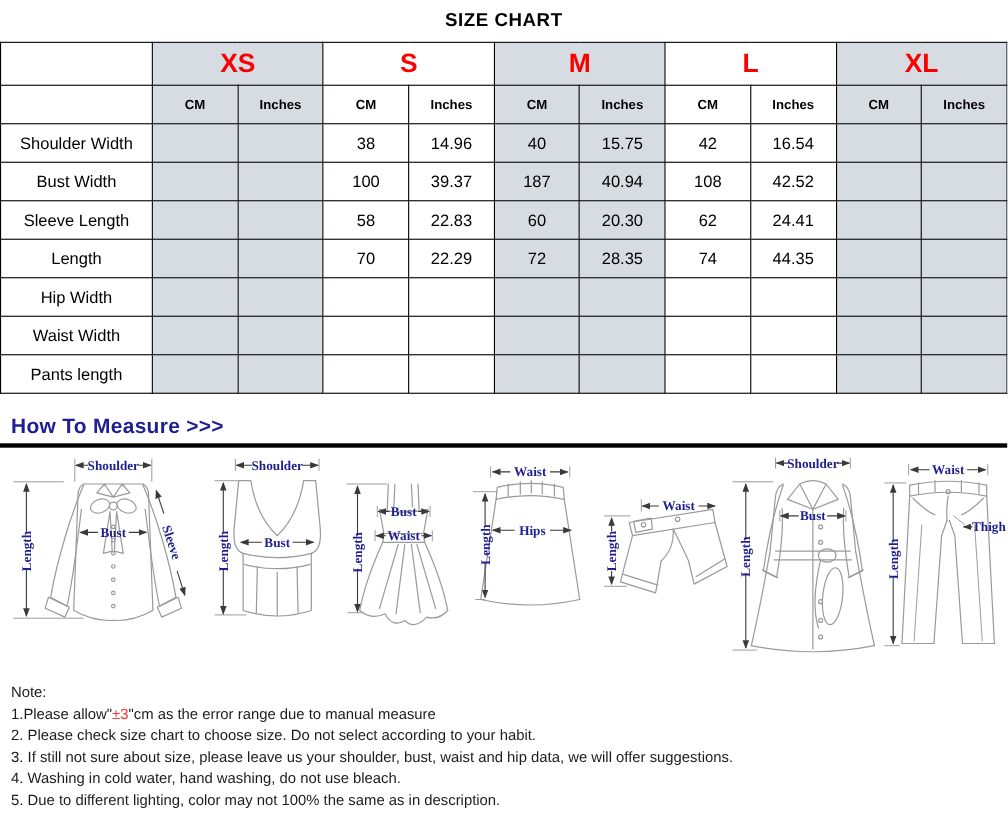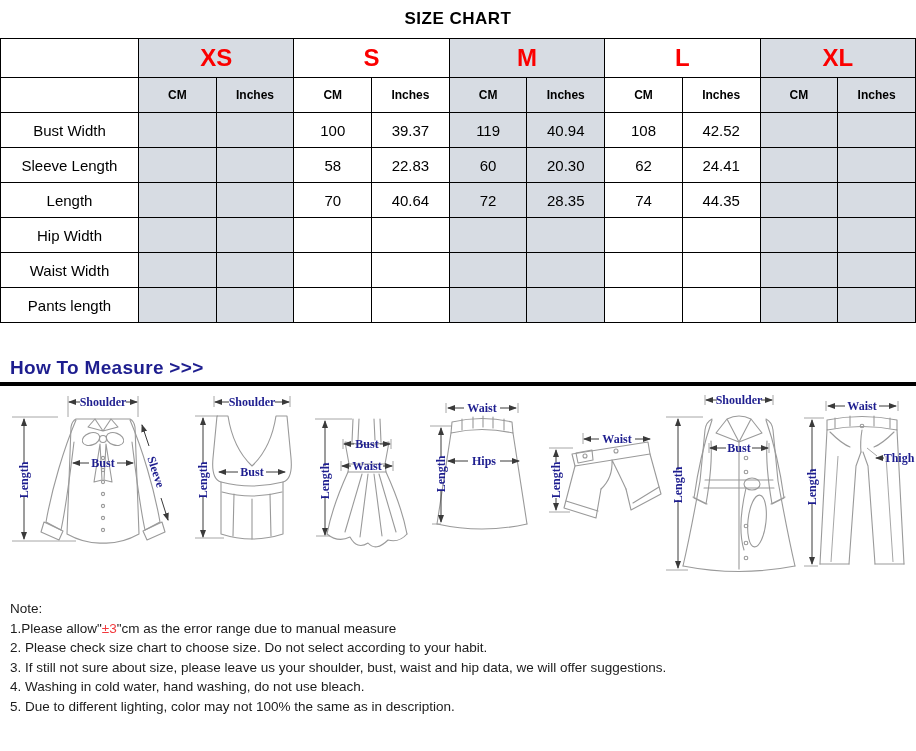--- a/index.html
+++ b/index.html
@@ -8,21 +8,21 @@
   .title{height:38px;box-sizing:border-box;padding-top:9px;text-align:center;
          font-size:17px;font-weight:bold;letter-spacing:.5px;}
   table.size{border-collapse:collapse;table-layout:fixed;width:916px;}
   table.size td{border:1px solid #000;text-align:center;vertical-align:middle;
                 overflow:hidden;padding:0;}
   td.g{background:#d7dce3;}
   tr.size-row td{height:38px;font-size:24px;font-weight:bold;color:#fb0000;}
   tr.unit-row td{height:34px;font-size:12px;font-weight:bold;}
   tr.data-row td{height:34px;font-size:15px;}
   td.rowlabel{font-size:13.5px;font-weight:normal;background:#fff;}
-  .measure-head{margin-top:34px;padding:0 0 3px 10px;font-size:19px;font-weight:bold;
+  .measure-head{margin-top:20px;padding:0 0 3px 10px;font-size:19px;font-weight:bold;
                 color:#1e1e8f;letter-spacing:.3px;}
   .divider{height:4px;background:#000;}
   .diagrams{display:block;}
   .notes{padding:8px 28px 0 10px;font-size:13.5px;line-height:19.5px;color:#1c1c1c;}
   .notes .red{color:#f2393d;}
   
   .st{stroke:#9a9a9a;fill:none;stroke-width:1.1;stroke-linejoin:round;stroke-linecap:round;}
   .ml{stroke:#3a3a3a;fill:none;stroke-width:1;}
   .tick{stroke:#8f8f8f;fill:none;stroke-width:.8;}
   .lbl{fill:#1e1e8f;font-family:"Liberation Serif",serif;font-size:12px;font-weight:bold;
@@ -66,26 +66,39 @@
       <td>Inches</td>
       <td class="g">CM</td>
       <td class="g">Inches</td>
       <td>CM</td>
       <td>Inches</td>
       <td class="g">CM</td>
       <td class="g">Inches</td>
     </tr>
 
     <tr class="data-row">
+      <td class="rowlabel">Shoulder Width</td>
+      <td class="g"></td>
+      <td class="g"></td>
+      <td>38</td>
+      <td>14.96</td>
+      <td class="g">40</td>
+      <td class="g">15.75</td>
+      <td>42</td>
+      <td>16.54</td>
+      <td class="g"></td>
+      <td class="g"></td>
+    </tr>
+    <tr class="data-row">
       <td class="rowlabel">Bust Width</td>
       <td class="g"></td>
       <td class="g"></td>
       <td>100</td>
       <td>39.37</td>
-      <td class="g">119</td>
+      <td class="g">187</td>
       <td class="g">40.94</td>
       <td>108</td>
       <td>42.52</td>
       <td class="g"></td>
       <td class="g"></td>
     </tr>
     <tr class="data-row">
       <td class="rowlabel">Sleeve Length</td>
       <td class="g"></td>
       <td class="g"></td>
@@ -96,21 +109,21 @@
       <td>62</td>
       <td>24.41</td>
       <td class="g"></td>
       <td class="g"></td>
     </tr>
     <tr class="data-row">
       <td class="rowlabel">Length</td>
       <td class="g"></td>
       <td class="g"></td>
       <td>70</td>
-      <td>40.64</td>
+      <td>22.29</td>
       <td class="g">72</td>
       <td class="g">28.35</td>
       <td>74</td>
       <td>44.35</td>
       <td class="g"></td>
       <td class="g"></td>
     </tr>
     <tr class="data-row">
       <td class="rowlabel">Hip Width</td>
       <td class="g"></td>

